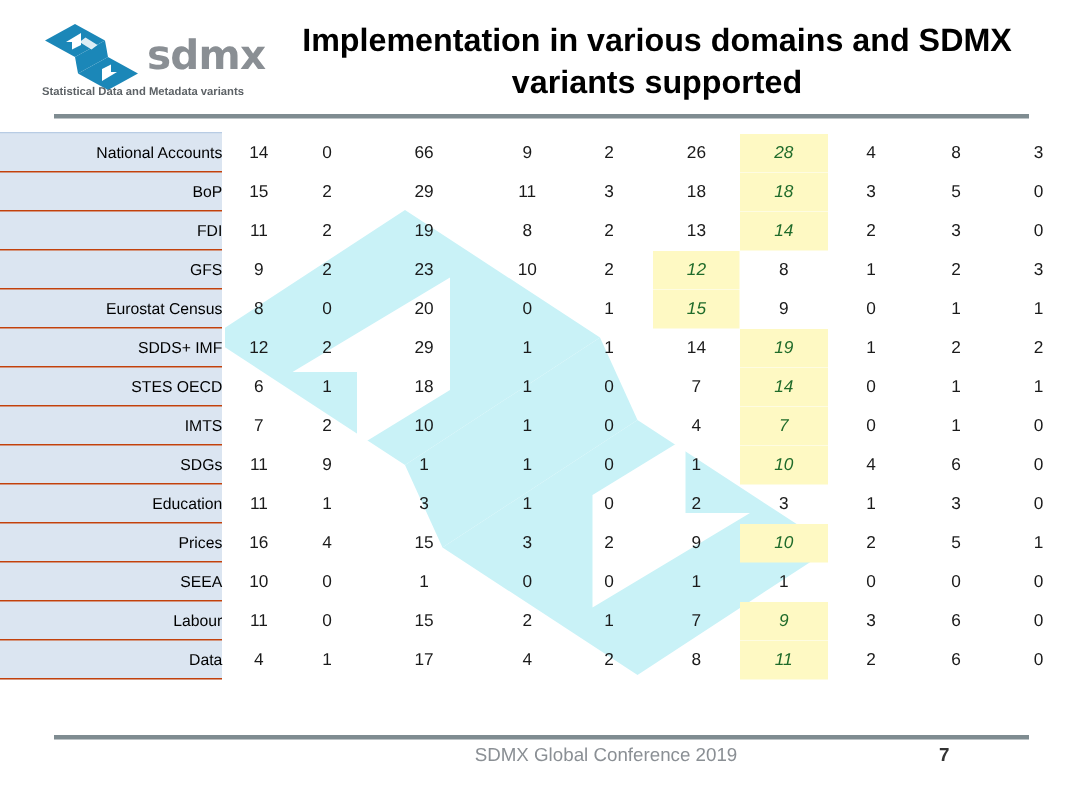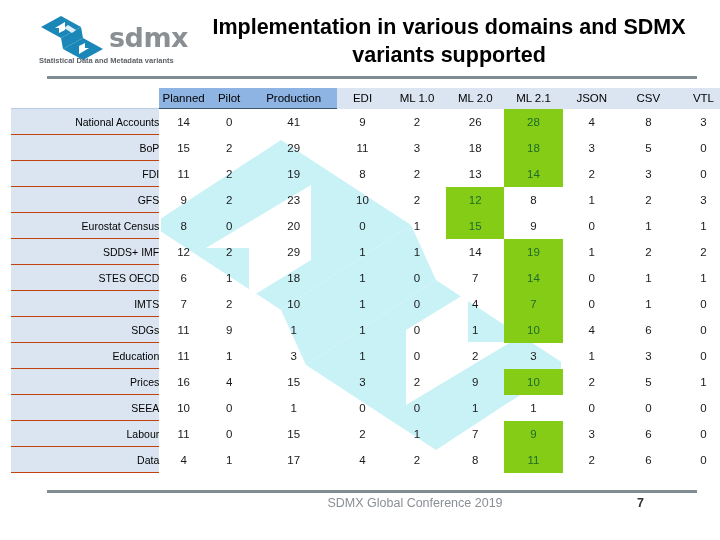--- a/index.html
+++ b/index.html
@@ -13,21 +13,20 @@
     font-family: "Liberation Sans", sans-serif;
     overflow: hidden;
     position: relative;
   }
 
   
   #slide {
     position: relative;
     width: 667px;
     height: 540px;
-    margin-left: 11px;
   }
 
   #logo {
     position: absolute;
     left: 26px;
     top: 14px;
     width: 160px;
     height: 58px;
   }
   #logo-mark {
@@ -153,22 +152,23 @@
   .cell {
     font-size: 11.5px;
     color: #1a1a1a;
     text-align: center;
     height: 25px;
     vertical-align: middle;
     position: relative;
     z-index: 2;
   }
   .cell.hl {
-    background: #84cc16;
+    background: #fef9c3;
     color: #1f6b2a;
+    font-style: italic;
   }
 
   
   #footer-rule {
     position: absolute;
     left: 36px;
     top: 490px;
     width: 650px;
     height: 3px;
     background: #7f8c91;
@@ -236,41 +236,28 @@
           <col style="width:55px">
           <col style="width:55px">
           <col style="width:55px">
           <col style="width:55px">
           <col style="width:52px">
           <col style="width:52px">
       </colgroup>
 
       <tbody>
 
-      <tr>
-        <td></td>
-        <td class="hdr status-hdr">Planned</td>
-        <td class="hdr status-hdr">Pilot</td>
-        <td class="hdr status-hdr">Production</td>
-        <td class="hdr variant-hdr">EDI</td>
-        <td class="hdr variant-hdr">ML 1.0</td>
-        <td class="hdr variant-hdr">ML 2.0</td>
-        <td class="hdr variant-hdr">ML 2.1</td>
-        <td class="hdr variant-hdr">JSON</td>
-        <td class="hdr variant-hdr">CSV</td>
-        <td class="hdr variant-hdr">VTL</td>
-      </tr>
 
       </tbody>
         <tbody id="rows-body">
           <tr>
             <td class="rowlab">National Accounts</td>
             <td class="cell">14</td>
             <td class="cell">0</td>
-            <td class="cell">41</td>
+            <td class="cell">66</td>
             <td class="cell">9</td>
             <td class="cell">2</td>
             <td class="cell">26</td>
             <td class="cell hl">28</td>
             <td class="cell">4</td>
             <td class="cell">8</td>
             <td class="cell">3</td>
           </tr>
           <tr>
             <td class="rowlab">BoP</td>

